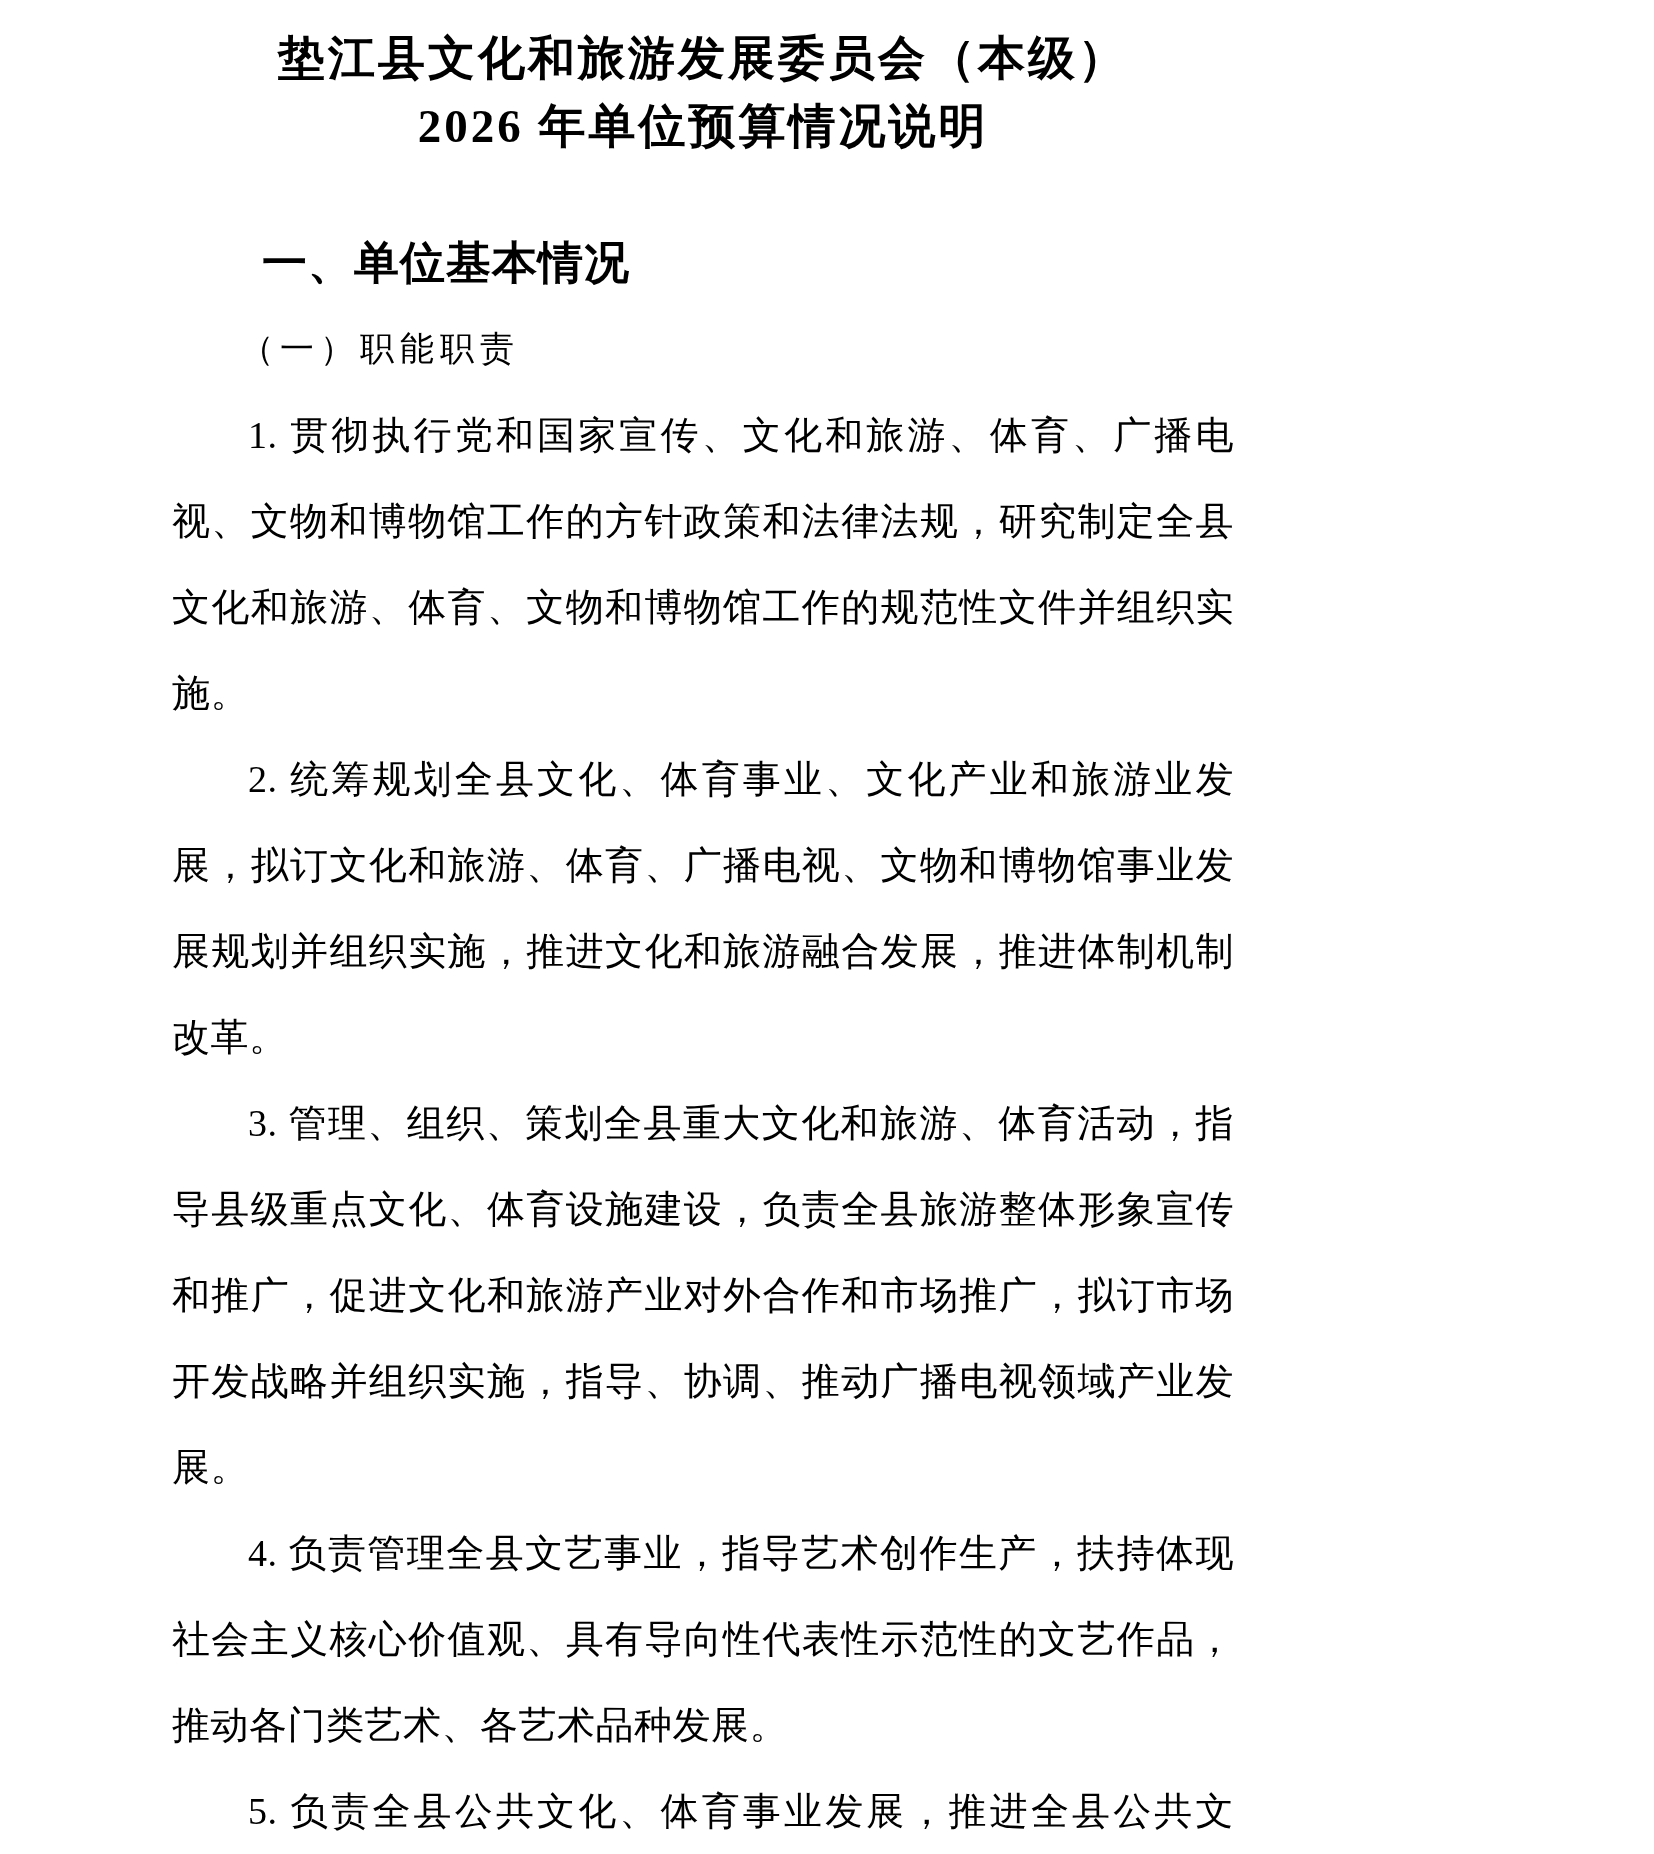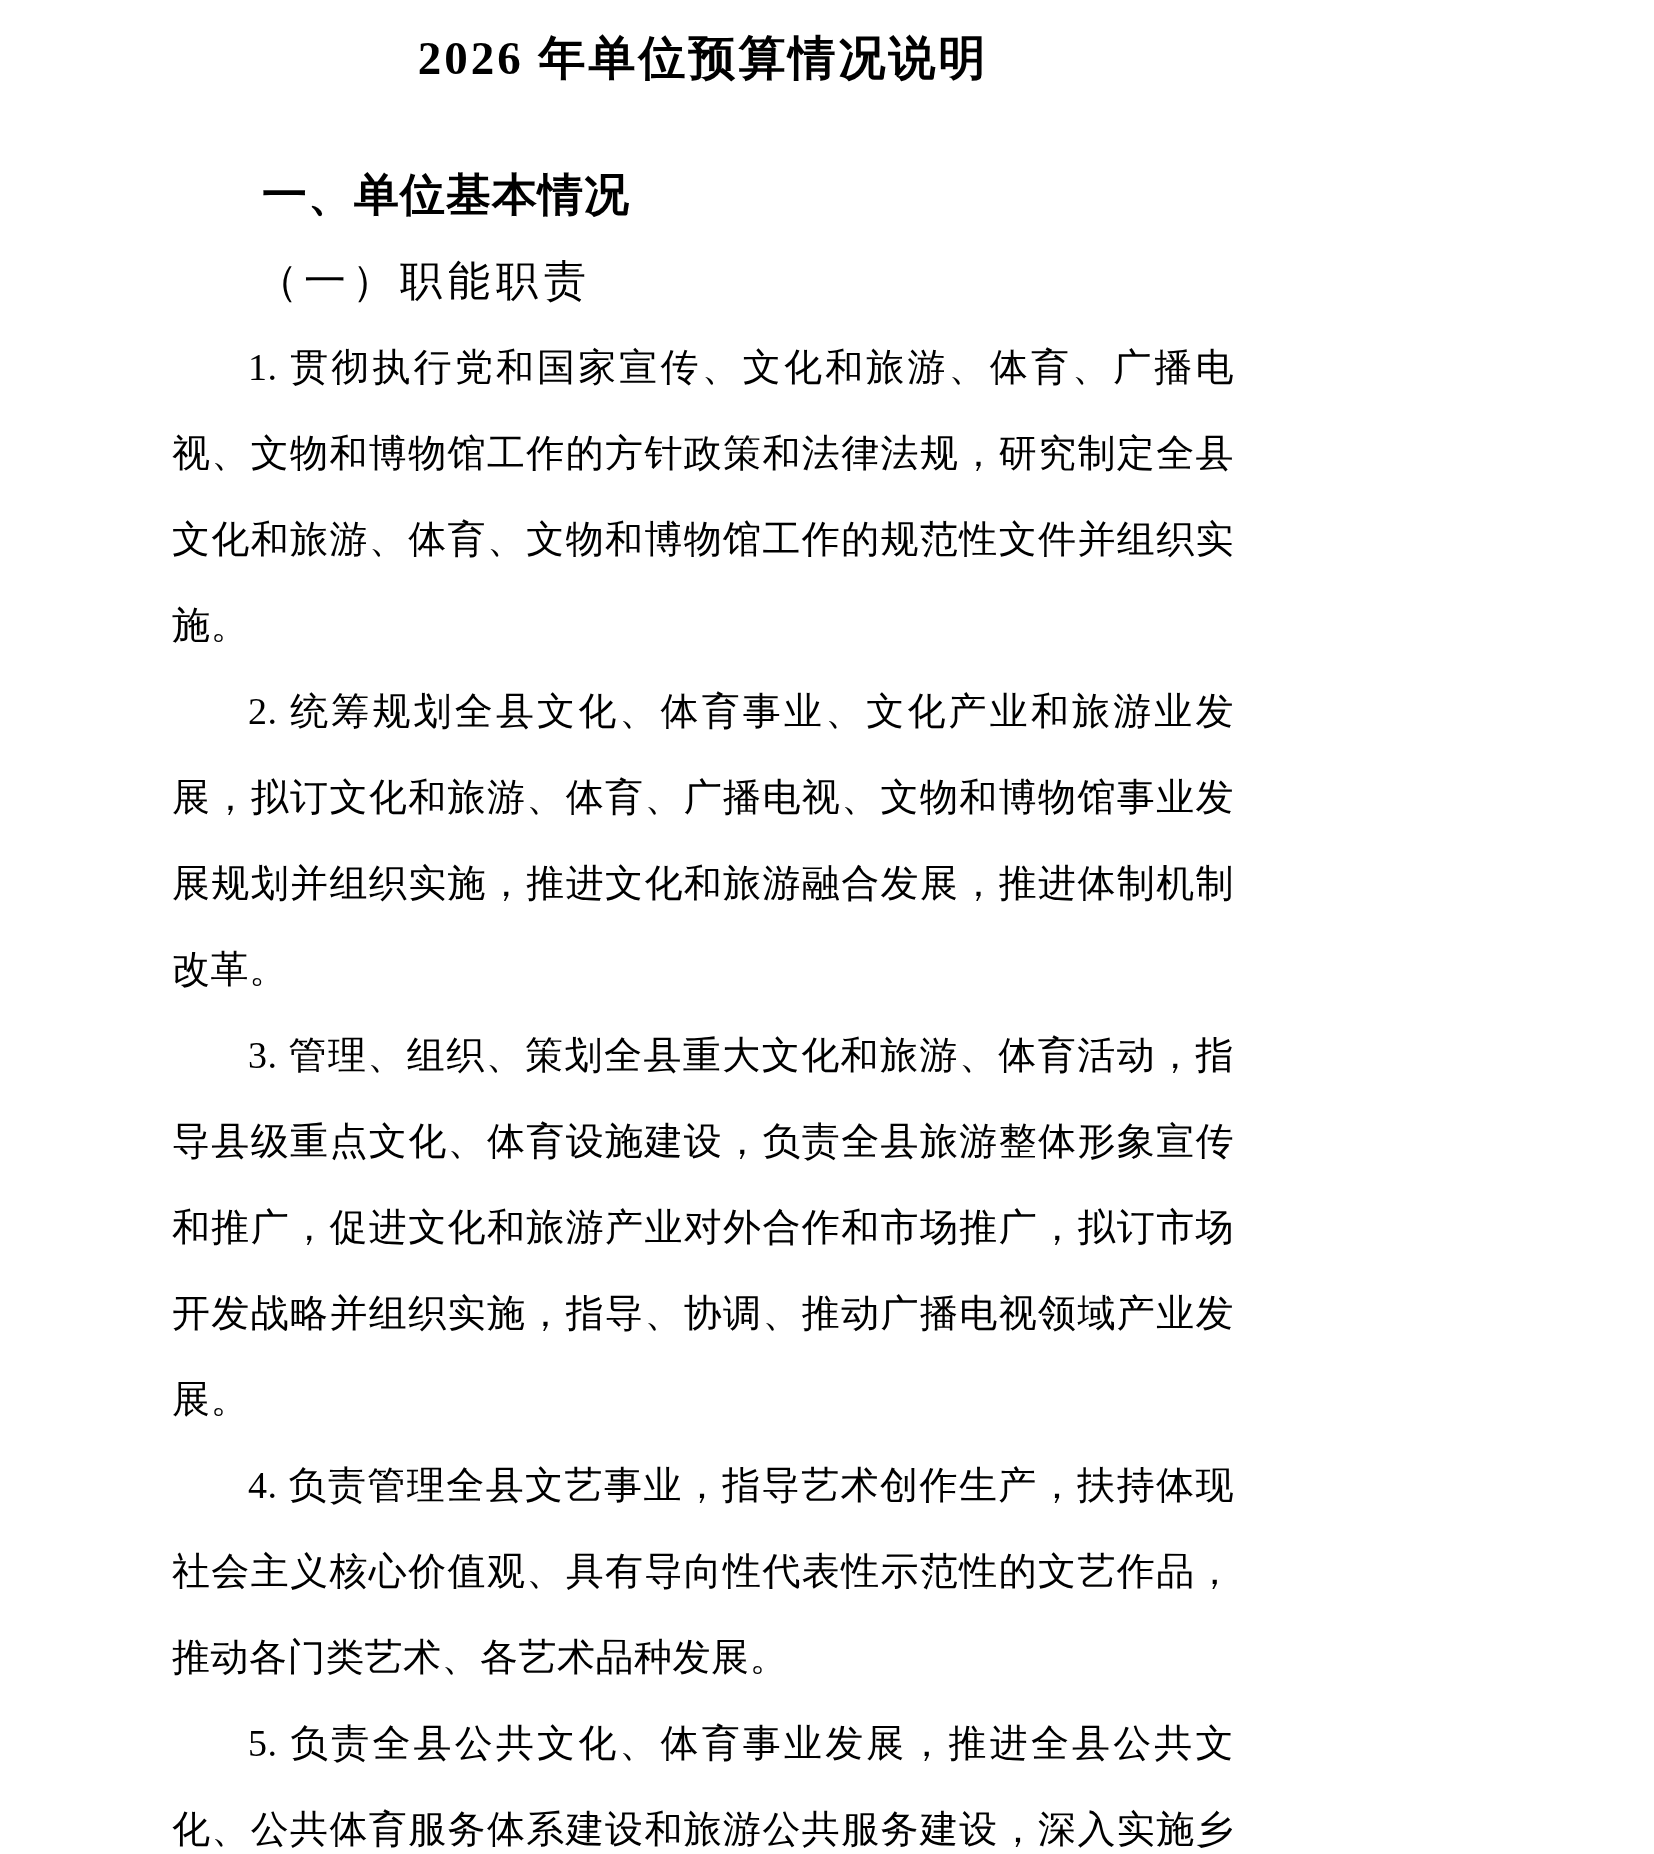--- a/index.html
+++ b/index.html
@@ -42,21 +42,21 @@
     margin: 60px 0 0 0;
     font-size: 45px;
     font-weight: 700;
     line-height: 86px;
     text-indent: 2em;
     letter-spacing: 1px;
     font-family: "Liberation Sans", "DejaVu Sans", sans-serif;
   }
   .subsection-heading {
     margin: 0;
-    font-size: 42px;
+    font-size: 34px;
     font-weight: 400;
     line-height: 86px;
     text-indent: 2em;
     letter-spacing: 6px;
   }
   .para {
     margin: 0;
     font-size: 38px;
     line-height: 86px;
     text-indent: 2em;
@@ -64,20 +64,21 @@
     text-align: justify;
   }
 </style>
 </head>
 <body>
 
 <div class="page">
   <div class="content">
 
     <h1 class="doc-title">
+      <span class="title-line">垫江县文化和旅游发展委员会（本级）</span>
       <span class="title-line">2026 年单位预算情况说明</span>
     </h1>
 
     <h2 class="section-heading">一、单位基本情况</h2>
 
     <p class="subsection-heading">（一）职能职责</p>
 
     <p class="para">1. 贯彻执行党和国家宣传、文化和旅游、体育、广播电视、文物和博物馆工作的方针政策和法律法规，研究制定全县文化和旅游、体育、文物和博物馆工作的规范性文件并组织实施。</p>
 
     <p class="para">2. 统筹规划全县文化、体育事业、文化产业和旅游业发展，拟订文化和旅游、体育、广播电视、文物和博物馆事业发展规划并组织实施，推进文化和旅游融合发展，推进体制机制改革。</p>

